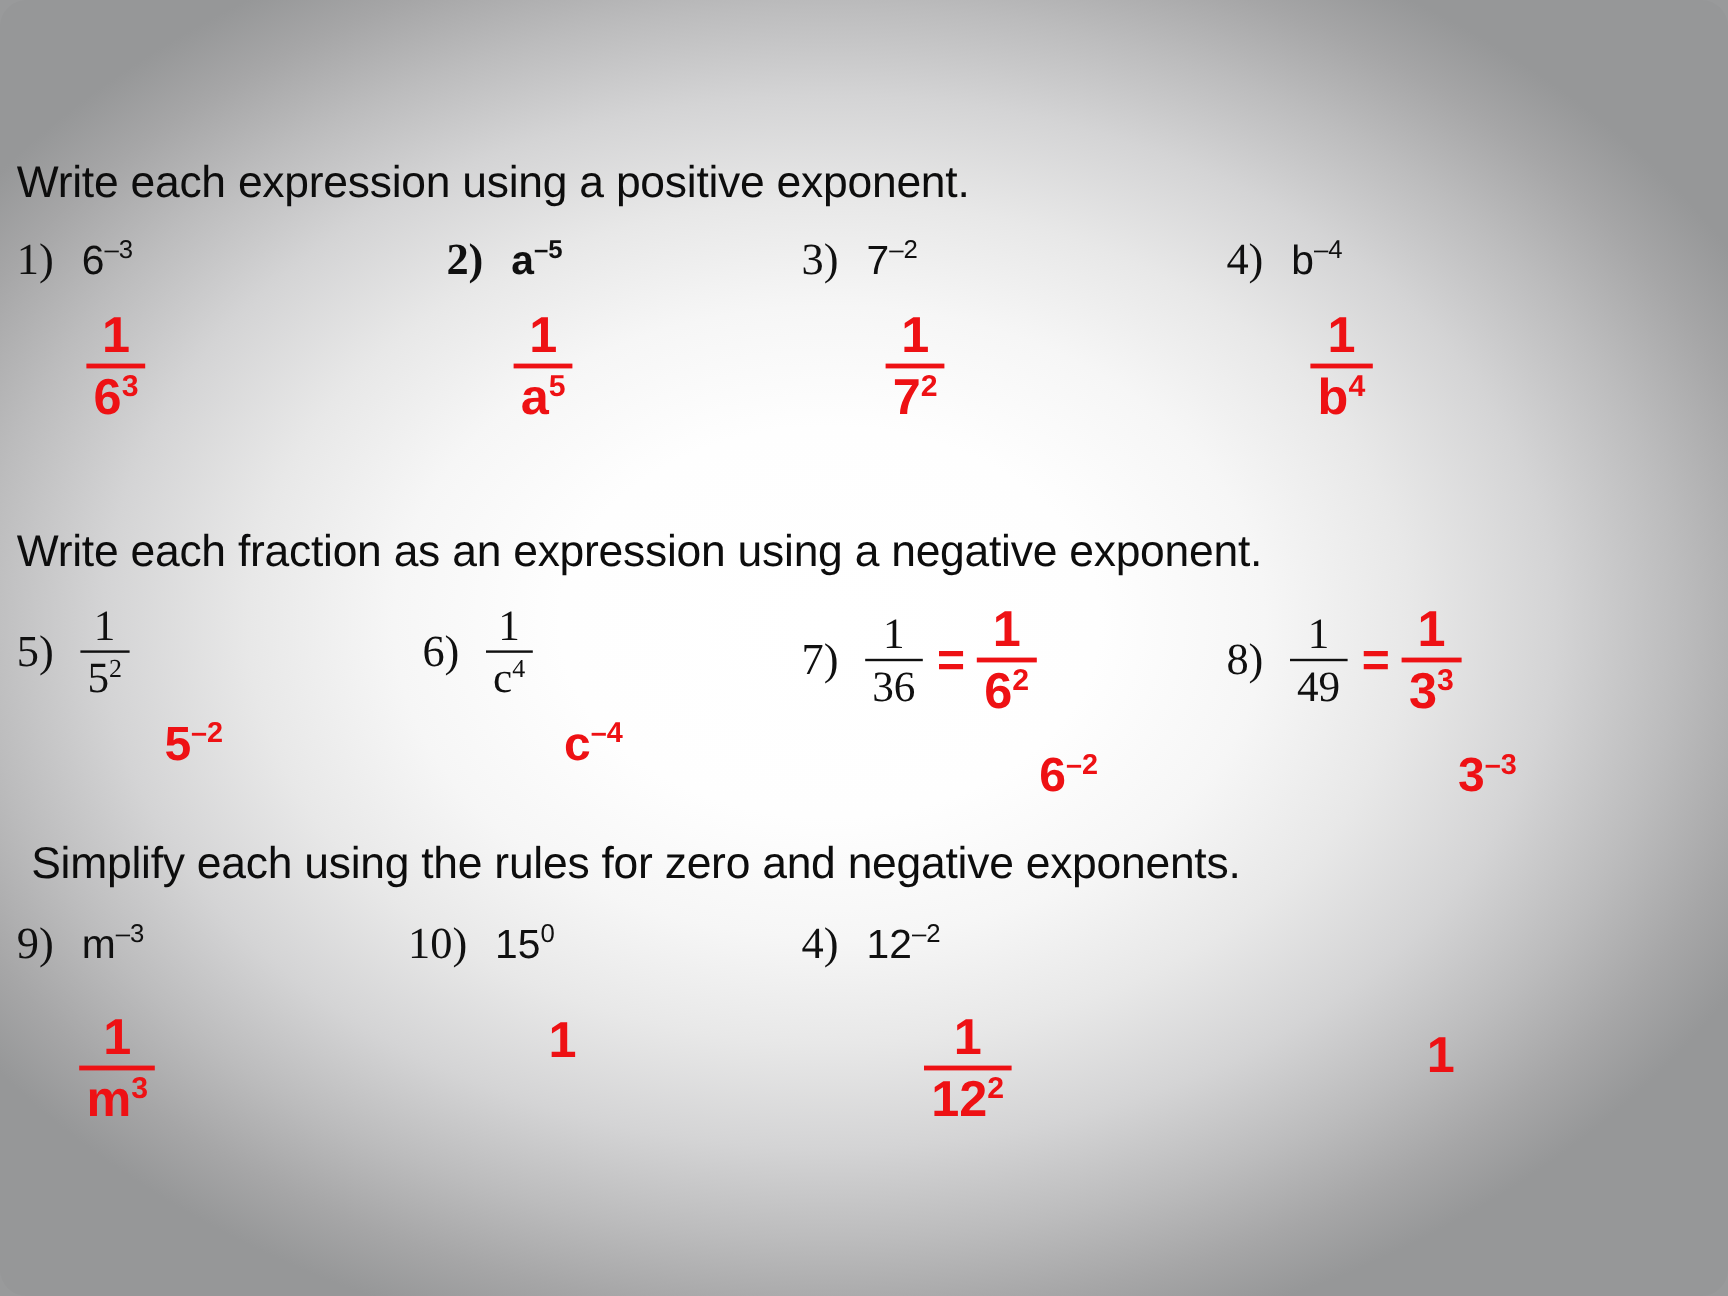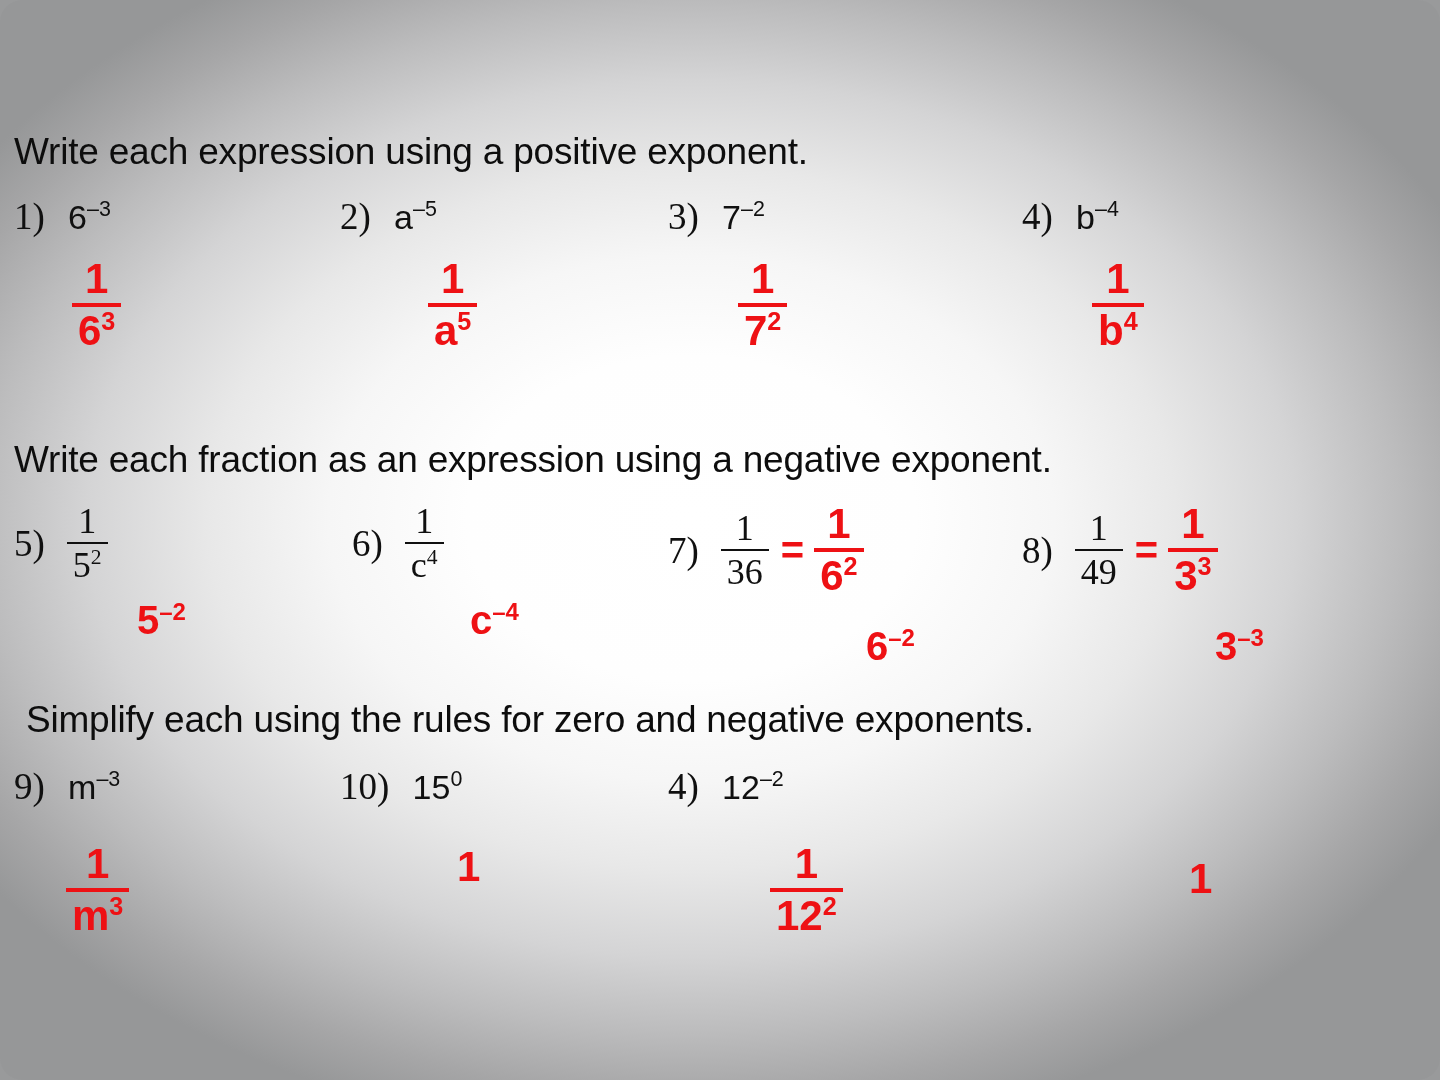--- a/index.html
+++ b/index.html
@@ -144,21 +144,21 @@
     <span style="display:inline-block;width:14px;"></span><span class="base">6</span><sup>–3</sup>
   </div>
   <div class="abs" style="left:72px; top:258px;">
     <span class="frac frac-red">
       <span class="top">1</span>
       <span class="bar"></span>
       <span class="bot"><span>6</span><sup>3</sup></span>
     </span>
   </div>
 
-  <div class="abs q" style="left:340px; top:195px;">
+  <div class="abs q" style="left:372px; top:195px;font-weight:bold;">
     <span class="num">2)</span>
     <span style="display:inline-block;width:14px;"></span><span class="base">a</span><sup>–5</sup>
   </div>
   <div class="abs" style="left:428px; top:258px;">
     <span class="frac frac-red">
       <span class="top">1</span>
       <span class="bar"></span>
       <span class="bot"><span>a</span><sup>5</sup></span>
     </span>
   </div>

